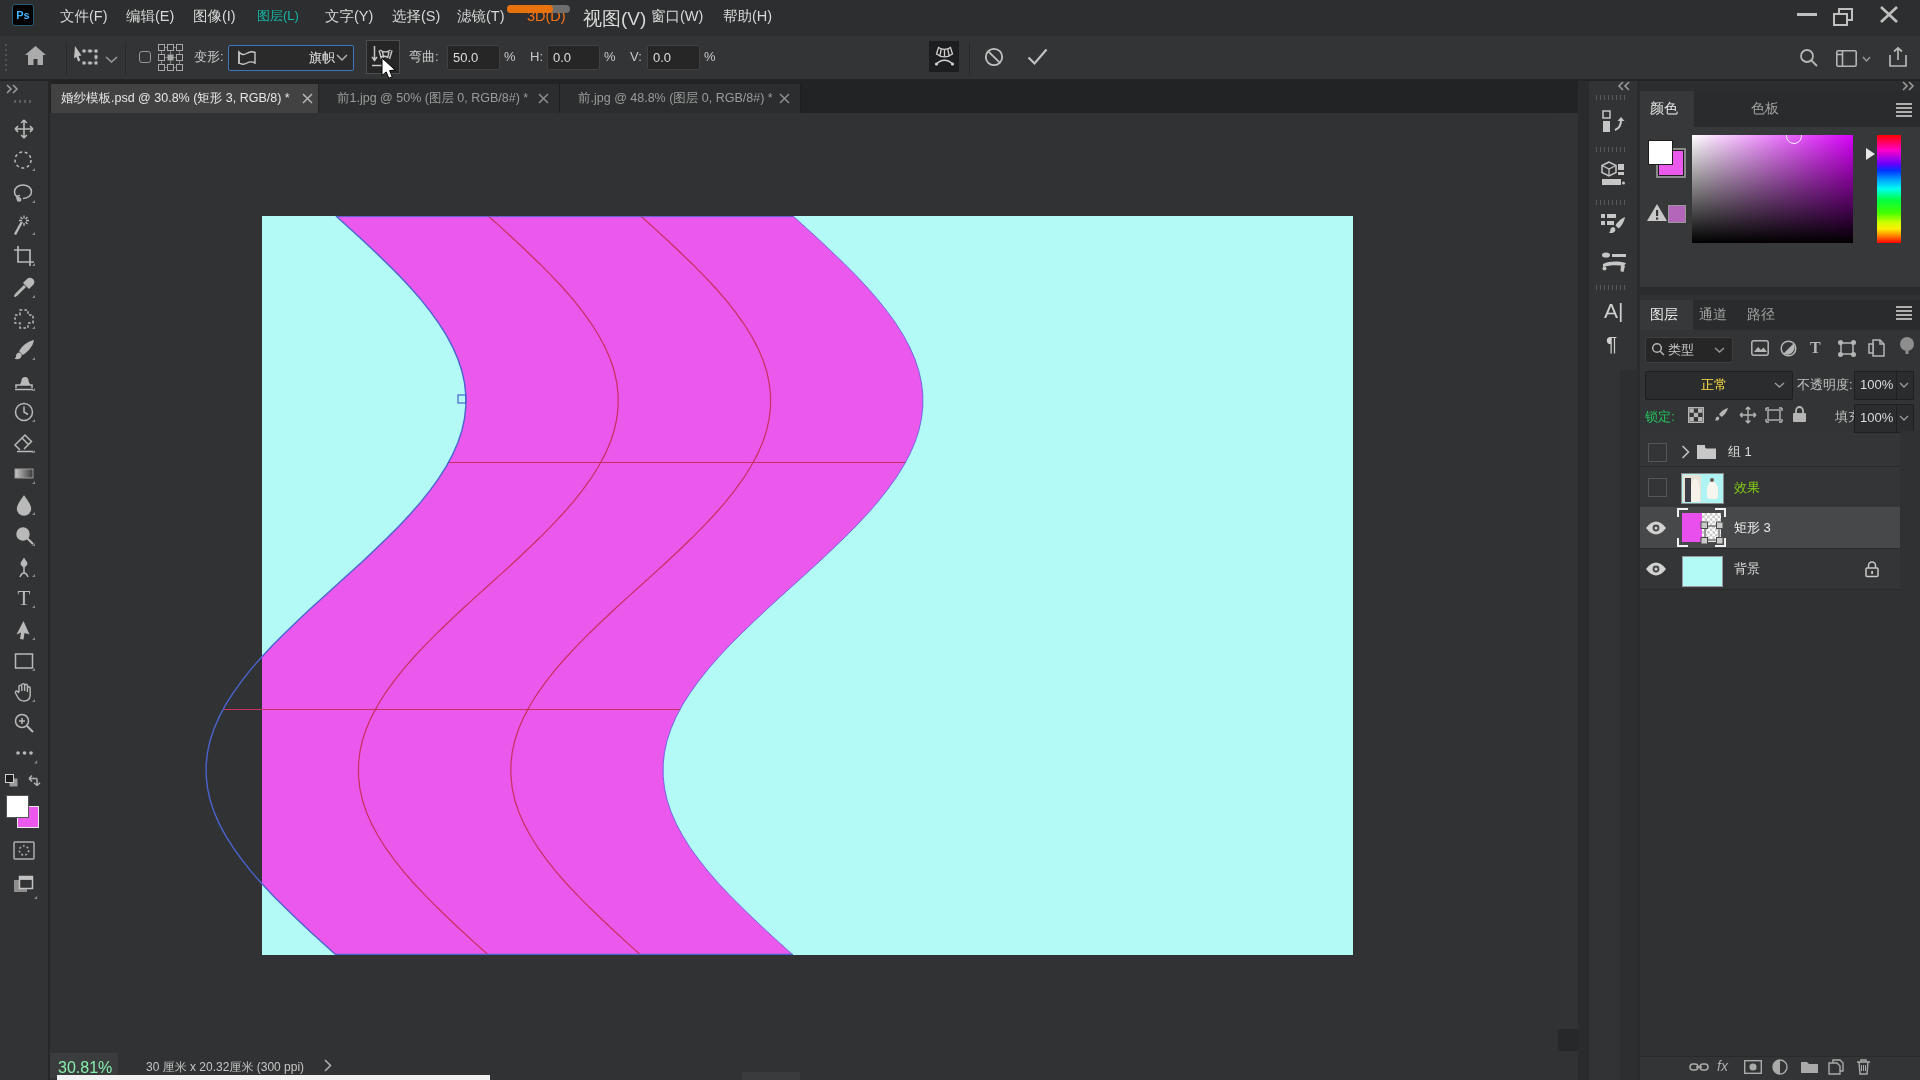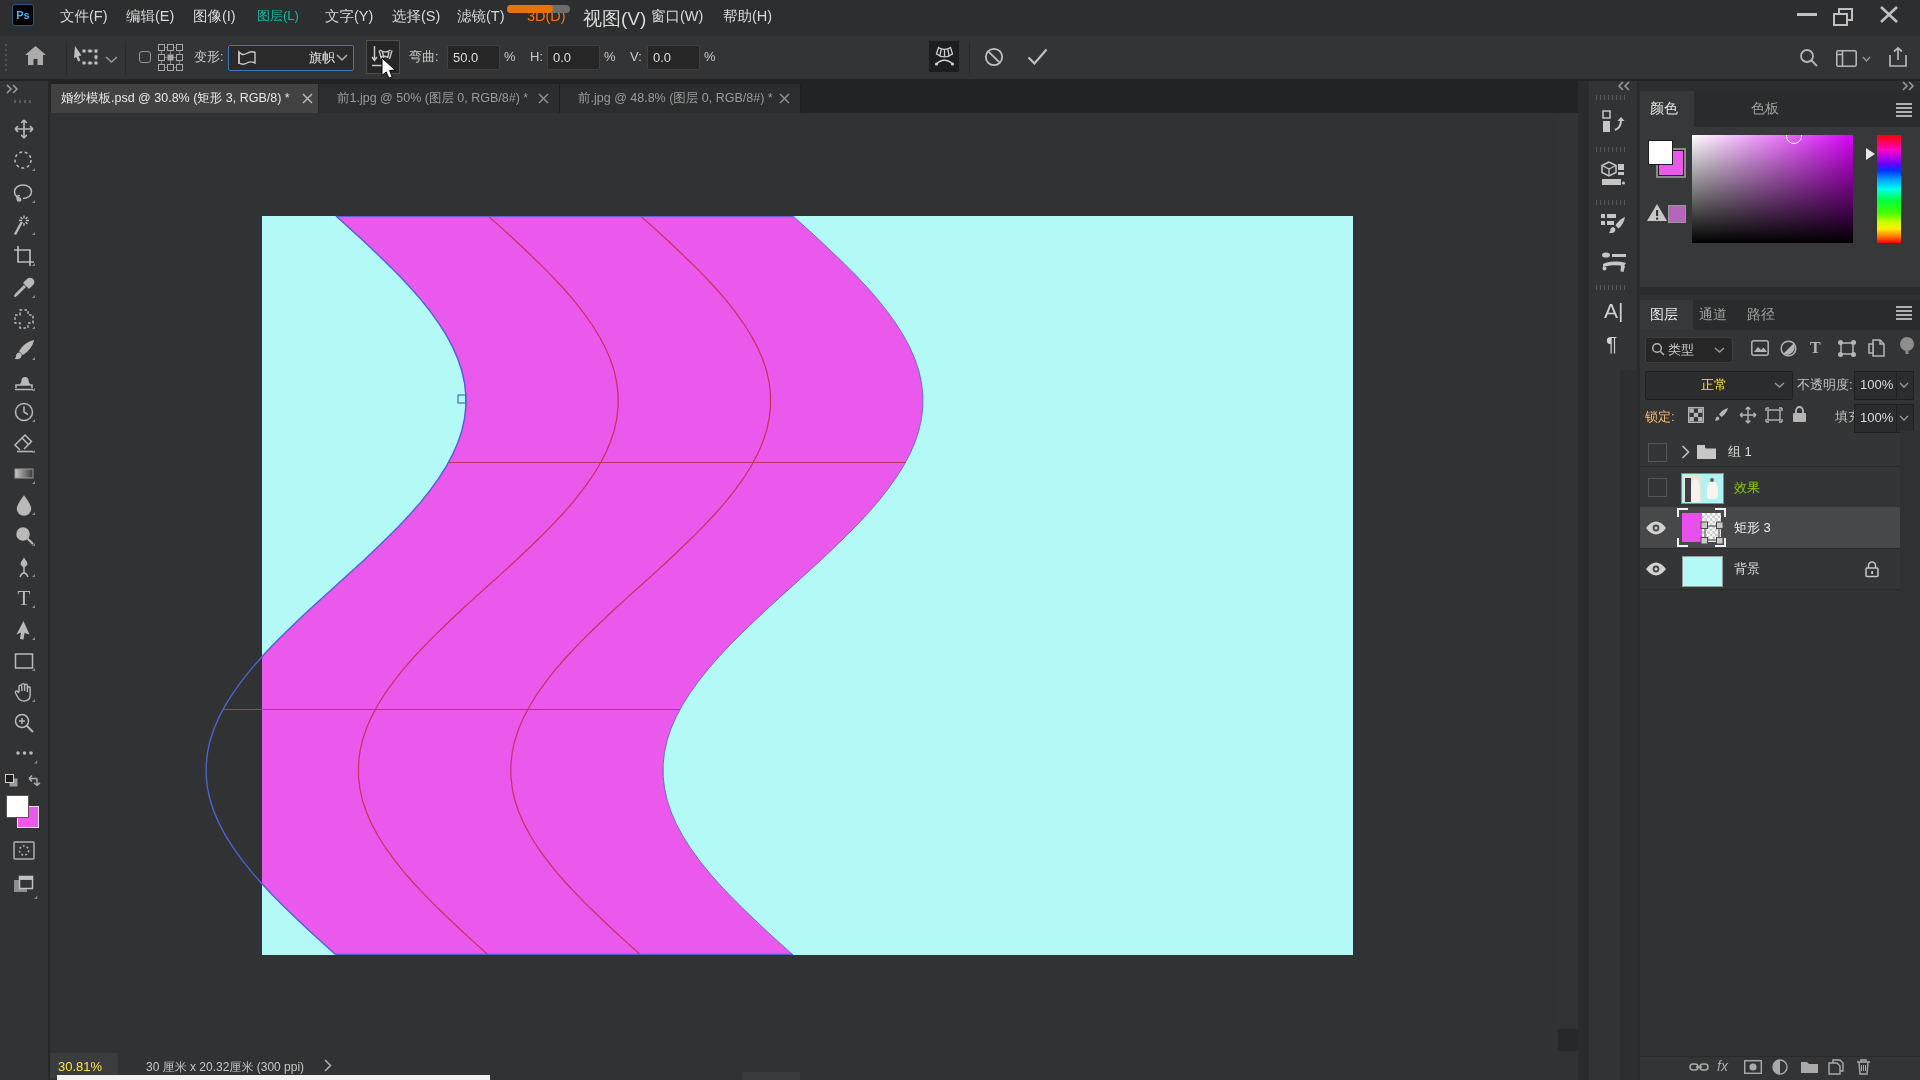--- a/index.html
+++ b/index.html
@@ -331,21 +331,21 @@
 <path d="M448.8 462.5H905.8" stroke="#c9305f" stroke-width="1.2" fill="none"></path>
 <path d="M223.2 709.5H680.2" stroke="#c9305f" stroke-width="1.2" fill="none"></path>
 <path d="M336.0 216.0 L 349.2 227.9 362.2 239.8 374.9 251.8 387.3 263.7 399.1 275.6 410.3 287.5 420.7 299.4 430.2 311.4 438.8 323.3 446.3 335.2 452.7 347.1 457.9 359.0 461.9 371.0 464.5 382.9 465.8 394.8 465.8 406.7 464.5 418.6 461.9 430.5 457.9 442.5 452.7 454.4 446.3 466.3 438.8 478.2 430.2 490.1 420.7 502.1 410.3 514.0 399.1 525.9 387.3 537.8 374.9 549.7 362.2 561.7 349.2 573.6 336.0 585.5 322.8 597.4 309.8 609.3 297.1 621.3 284.7 633.2 272.9 645.1 261.7 657.0 251.3 668.9 241.8 680.9 233.2 692.8 225.7 704.7 219.3 716.6 214.1 728.5 210.1 740.5 207.5 752.4 206.2 764.3 206.2 776.2 207.5 788.1 210.1 800.0 214.1 812.0 219.3 823.9 225.7 835.8 233.2 847.7 241.8 859.6 251.3 871.6 261.7 883.5 272.9 895.4 284.7 907.3 297.1 919.2 309.8 931.2 322.8 943.1 336.0 955.0" fill="none" stroke="#4a64cf" stroke-width="1.4"></path>
 <path d="M793.0 216.0 L 806.2 227.9 819.2 239.8 831.9 251.8 844.3 263.7 856.1 275.6 867.3 287.5 877.7 299.4 887.2 311.4 895.8 323.3 903.3 335.2 909.7 347.1 914.9 359.0 918.9 371.0 921.5 382.9 922.8 394.8 922.8 406.7 921.5 418.6 918.9 430.5 914.9 442.5 909.7 454.4 903.3 466.3 895.8 478.2 887.2 490.1 877.7 502.1 867.3 514.0 856.1 525.9 844.3 537.8 831.9 549.7 819.2 561.7 806.2 573.6 793.0 585.5 779.8 597.4 766.8 609.3 754.1 621.3 741.7 633.2 729.9 645.1 718.7 657.0 708.3 668.9 698.8 680.9 690.2 692.8 682.7 704.7 676.3 716.6 671.1 728.5 667.1 740.5 664.5 752.4 663.2 764.3 663.2 776.2 664.5 788.1 667.1 800.0 671.1 812.0 676.3 823.9 682.7 835.8 690.2 847.7 698.8 859.6 708.3 871.6 718.7 883.5 729.9 895.4 741.7 907.3 754.1 919.2 766.8 931.2 779.8 943.1 793.0 955.0" fill="none" stroke="#5a5adf" stroke-width="1" opacity="0.8"></path>
 <path d="M336 216.6H793" stroke="#4a64cf" stroke-width="1" opacity="0.9"></path>
 <path d="M336 954.4H793" stroke="#4a64cf" stroke-width="1.2"></path>
 <rect x="458" y="395" width="8" height="8" fill="none" stroke="#4a64cf" stroke-width="1.2"></rect>
 </svg>
 <div class="abs" style="left:50px;top:1051px;width:1510px;height:29px;background:#313233;"></div>
 <div class="abs" style="left:50px;top:1053px;width:68px;height:25px;background:#3b3c3d;"></div>
-<div class="txt" style="left:58px;top:1060px;font-size:13px;color:#fde047;">30.81%</div>
+<div class="txt" style="left:58px;top:1060px;font-size:16px;color:#86efac;">30.81%</div>
 <div class="txt" style="left:146px;top:1061px;font-size:12px;color:#c6c6c6;">30 厘米 x 20.32厘米 (300 ppi)</div>
 <svg class="abs" style="left:324px;top:1059px;" width="8" height="13" viewBox="0 0 8 13">
       <path d="M1 1l5.5 5.5L1 12" stroke="#b0b0b0" stroke-width="1.5" fill="none"></path>
     </svg>
 <div class="abs" style="left:57px;top:1075px;width:433px;height:5px;background:#f2f2f2;"></div>
 <div class="abs" style="left:742px;top:1072px;width:58px;height:8px;background:#3a3b3c;"></div>
 <div class="abs" style="left:1558px;top:113px;width:20px;height:916px;background:#323334;"></div>
 <div class="abs" style="left:1558px;top:1029px;width:20px;height:22px;background:#27282a;"></div>
 <div class="abs" style="left:1578px;top:81px;width:11px;height:999px;background:#2a2b2c;"></div>
 <div class="abs" style="left:1589px;top:81px;width:48px;height:999px;background:#323334;"></div>
@@ -472,21 +472,21 @@
     <svg class="abs" style="left:1774px;top:382px;" width="11" height="6" viewBox="0 0 11 6">
       <path d="M1 1l4.5 4L10 1" stroke="#9a9a9a" stroke-width="1.4" fill="none"></path>
     </svg>
     <div class="txt" style="left:1797px;top:378px;font-size:13px;color:#c0c0c0;">不透明度:</div>
     <div class="abs" style="left:1854px;top:371px;width:42px;height:27px;background:#2b2c2d;border:1px solid #1f1f1f;"></div>
     <div class="txt" style="left:1860px;top:378px;font-size:13px;color:#dcdcdc;">100%</div>
     <div class="abs" style="left:1896px;top:371px;width:16px;height:27px;background:#2b2c2d;border:1px solid #1f1f1f;"></div>
     <svg class="abs" style="left:1899px;top:382px;" width="10" height="6" viewBox="0 0 10 6">
       <path d="M1 1l4 4 4-4" stroke="#9a9a9a" stroke-width="1.3" fill="none"></path>
     </svg>
-    <div class="txt" style="left:1645px;top:410px;font-size:13px;color:#fdba74;">锁定:</div>
+    <div class="txt" style="left:1645px;top:410px;font-size:13px;color:#22c55e;">锁定:</div>
     <svg class="abs" style="left:1688px;top:407px;" width="16" height="16" viewBox="0 0 16 16">
       <rect x="0.7" y="0.7" width="14.6" height="14.6" stroke="#b5b5b5" stroke-width="1.4" fill="none"></rect>
       <g fill="#b5b5b5">
         <rect x="1.5" y="1.5" width="4.3" height="4.3"></rect>
         <rect x="10" y="1.5" width="4.3" height="4.3"></rect>
         <rect x="5.8" y="5.8" width="4.3" height="4.3"></rect>
         <rect x="1.5" y="10" width="4.3" height="4.3"></rect>
         <rect x="10" y="10" width="4.3" height="4.3"></rect>
       </g>
     </svg>

